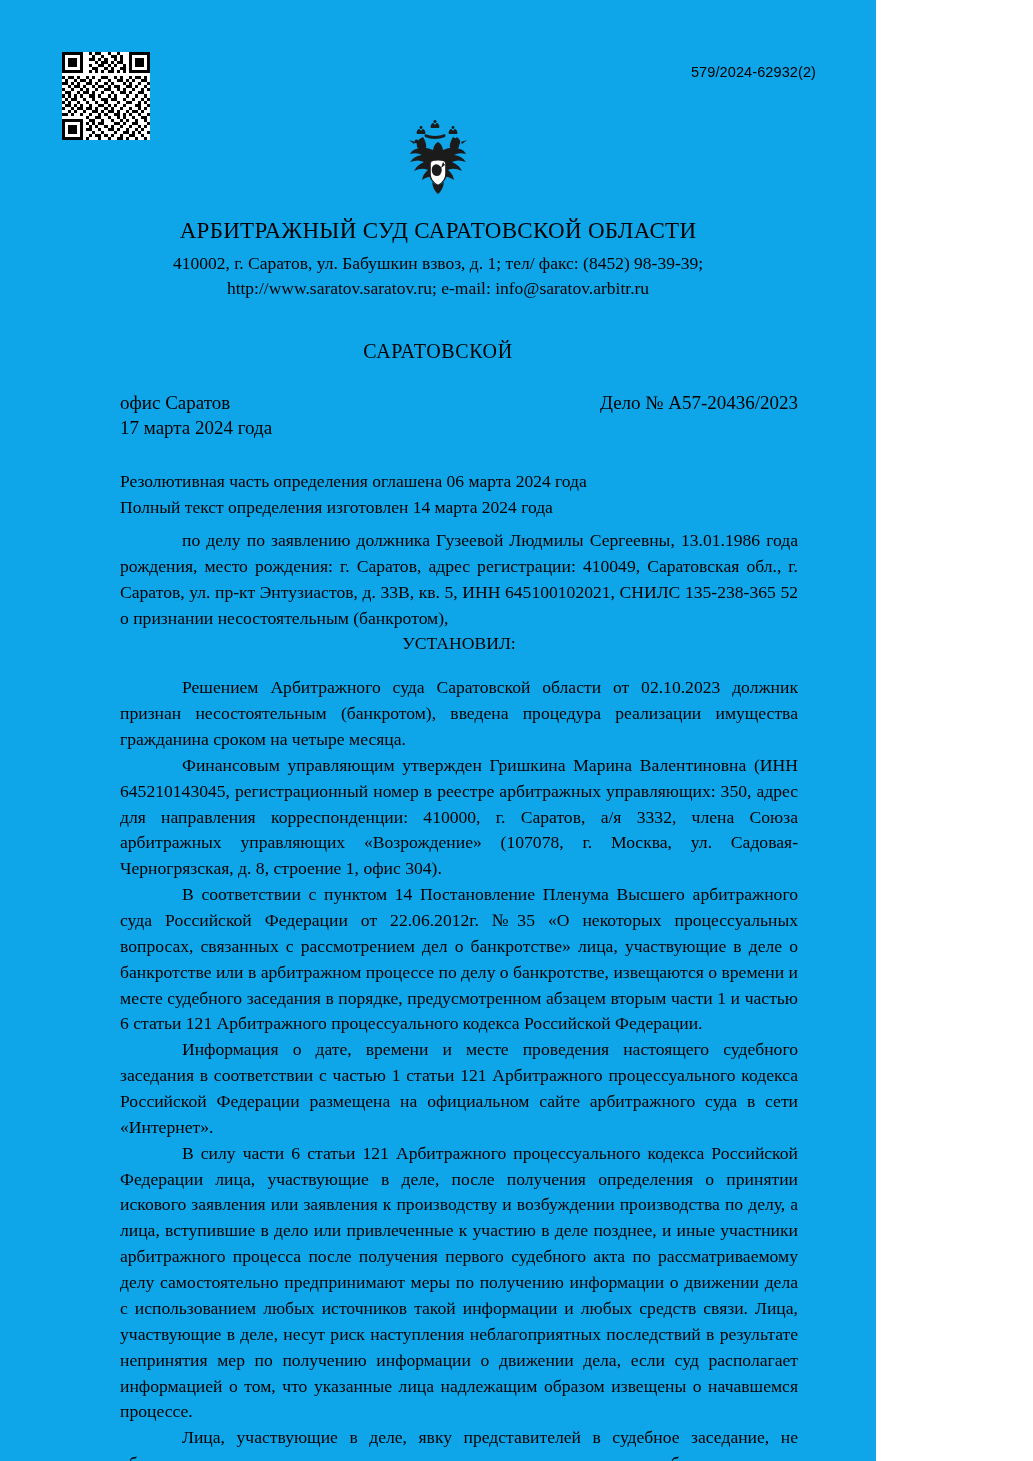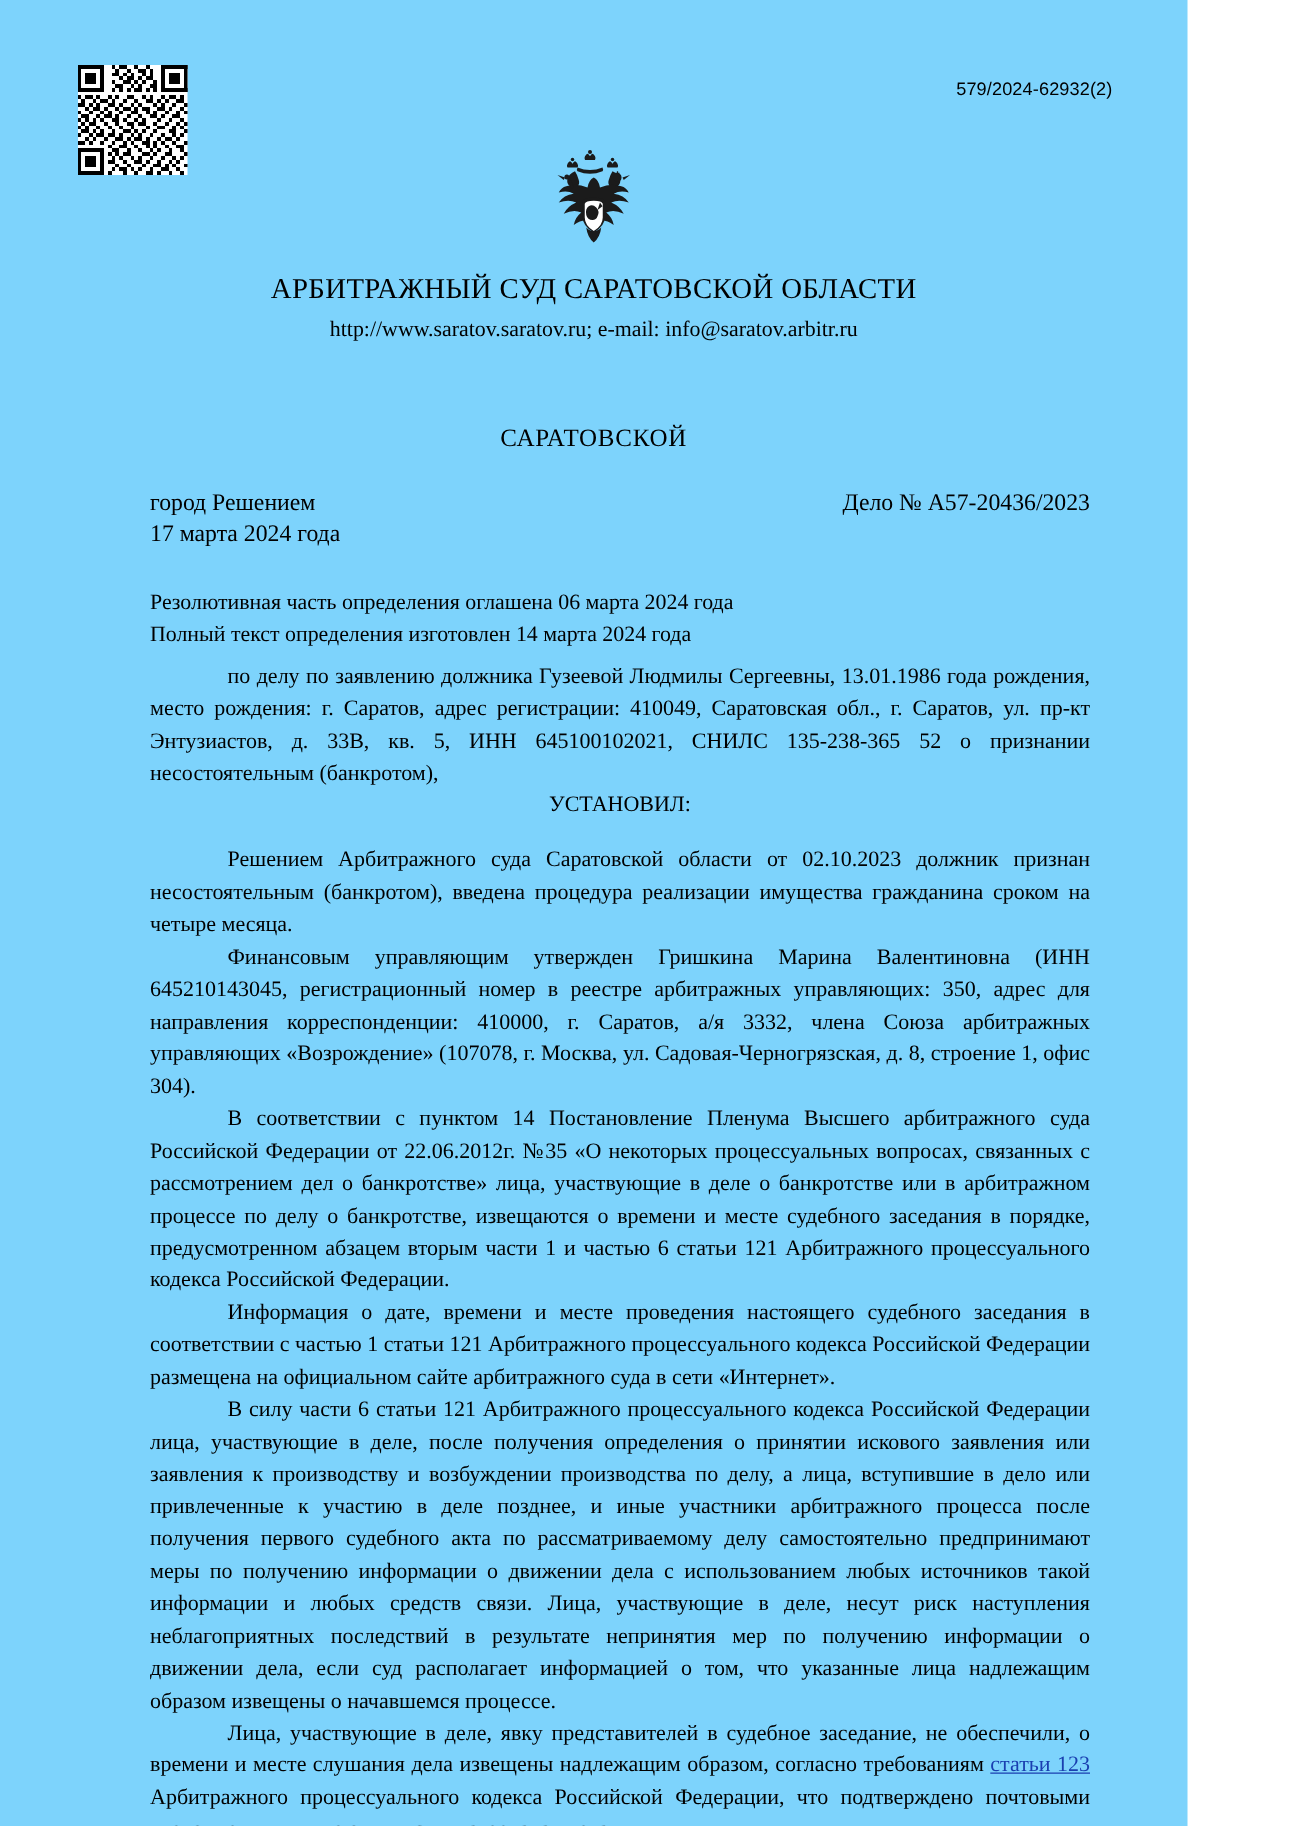--- a/index.html
+++ b/index.html
@@ -2,23 +2,23 @@
 <html lang="ru"><head>
 <meta charset="utf-8">
 <style>
   html, body {
     margin: 0;
     padding: 0;
     background: #ffffff;
   }
   .page {
     position: relative;
-    width: 950px;
+    width: 876px;
     height: 1461px;
-    background: #7dd3fc;
+    background: #0ea5e9;
     font-family: "Liberation Serif", serif;
     color: #000000;
     overflow: hidden;
   }
 
   
   .top-row {
     position: absolute;
     top: 52px;
     left: 0;
@@ -422,29 +422,30 @@
         <circle cx="56" cy="24" r="3.2"></circle>
         <path d="M56 19 v3 M54.4 20.6 h3.2" stroke="#1b1b1b" stroke-width="1"></path>
 
         <path d="M31 64 q6 6 12 0 q-1 8-6 12 q-5-4-6-12z"></path>
       </g>
     </svg>
   </div>
 
   <div class="header">
     <div class="court-name">АРБИТРАЖНЫЙ СУД САРАТОВСКОЙ ОБЛАСТИ</div>
+    <div class="court-addr">410002, г. Саратов, ул. Бабушкин взвоз, д. 1; тел/ факс: (8452) 98-39-39;</div>
     <div class="court-web">http://www.saratov.saratov.ru; e-mail: info@saratov.arbitr.ru</div>
   </div>
 
   <div class="doc-title">САРАТОВСКОЙ</div>
 
   <div class="meta">
     <div class="meta-row">
       <div>
-        <div class="meta-left-city">город Решением</div>
+        <div class="meta-left-city">офис Саратов</div>
         <div class="meta-left-date">17 марта 2024 года</div>
       </div>
       <div class="meta-right">Дело № А57-20436/2023</div>
     </div>
   </div>
 
   <div class="notes">
     <div>Резолютивная часть определения оглашена 06 марта 2024 года</div>
     <div>Полный текст определения  изготовлен 14 марта 2024 года</div>
   </div>

